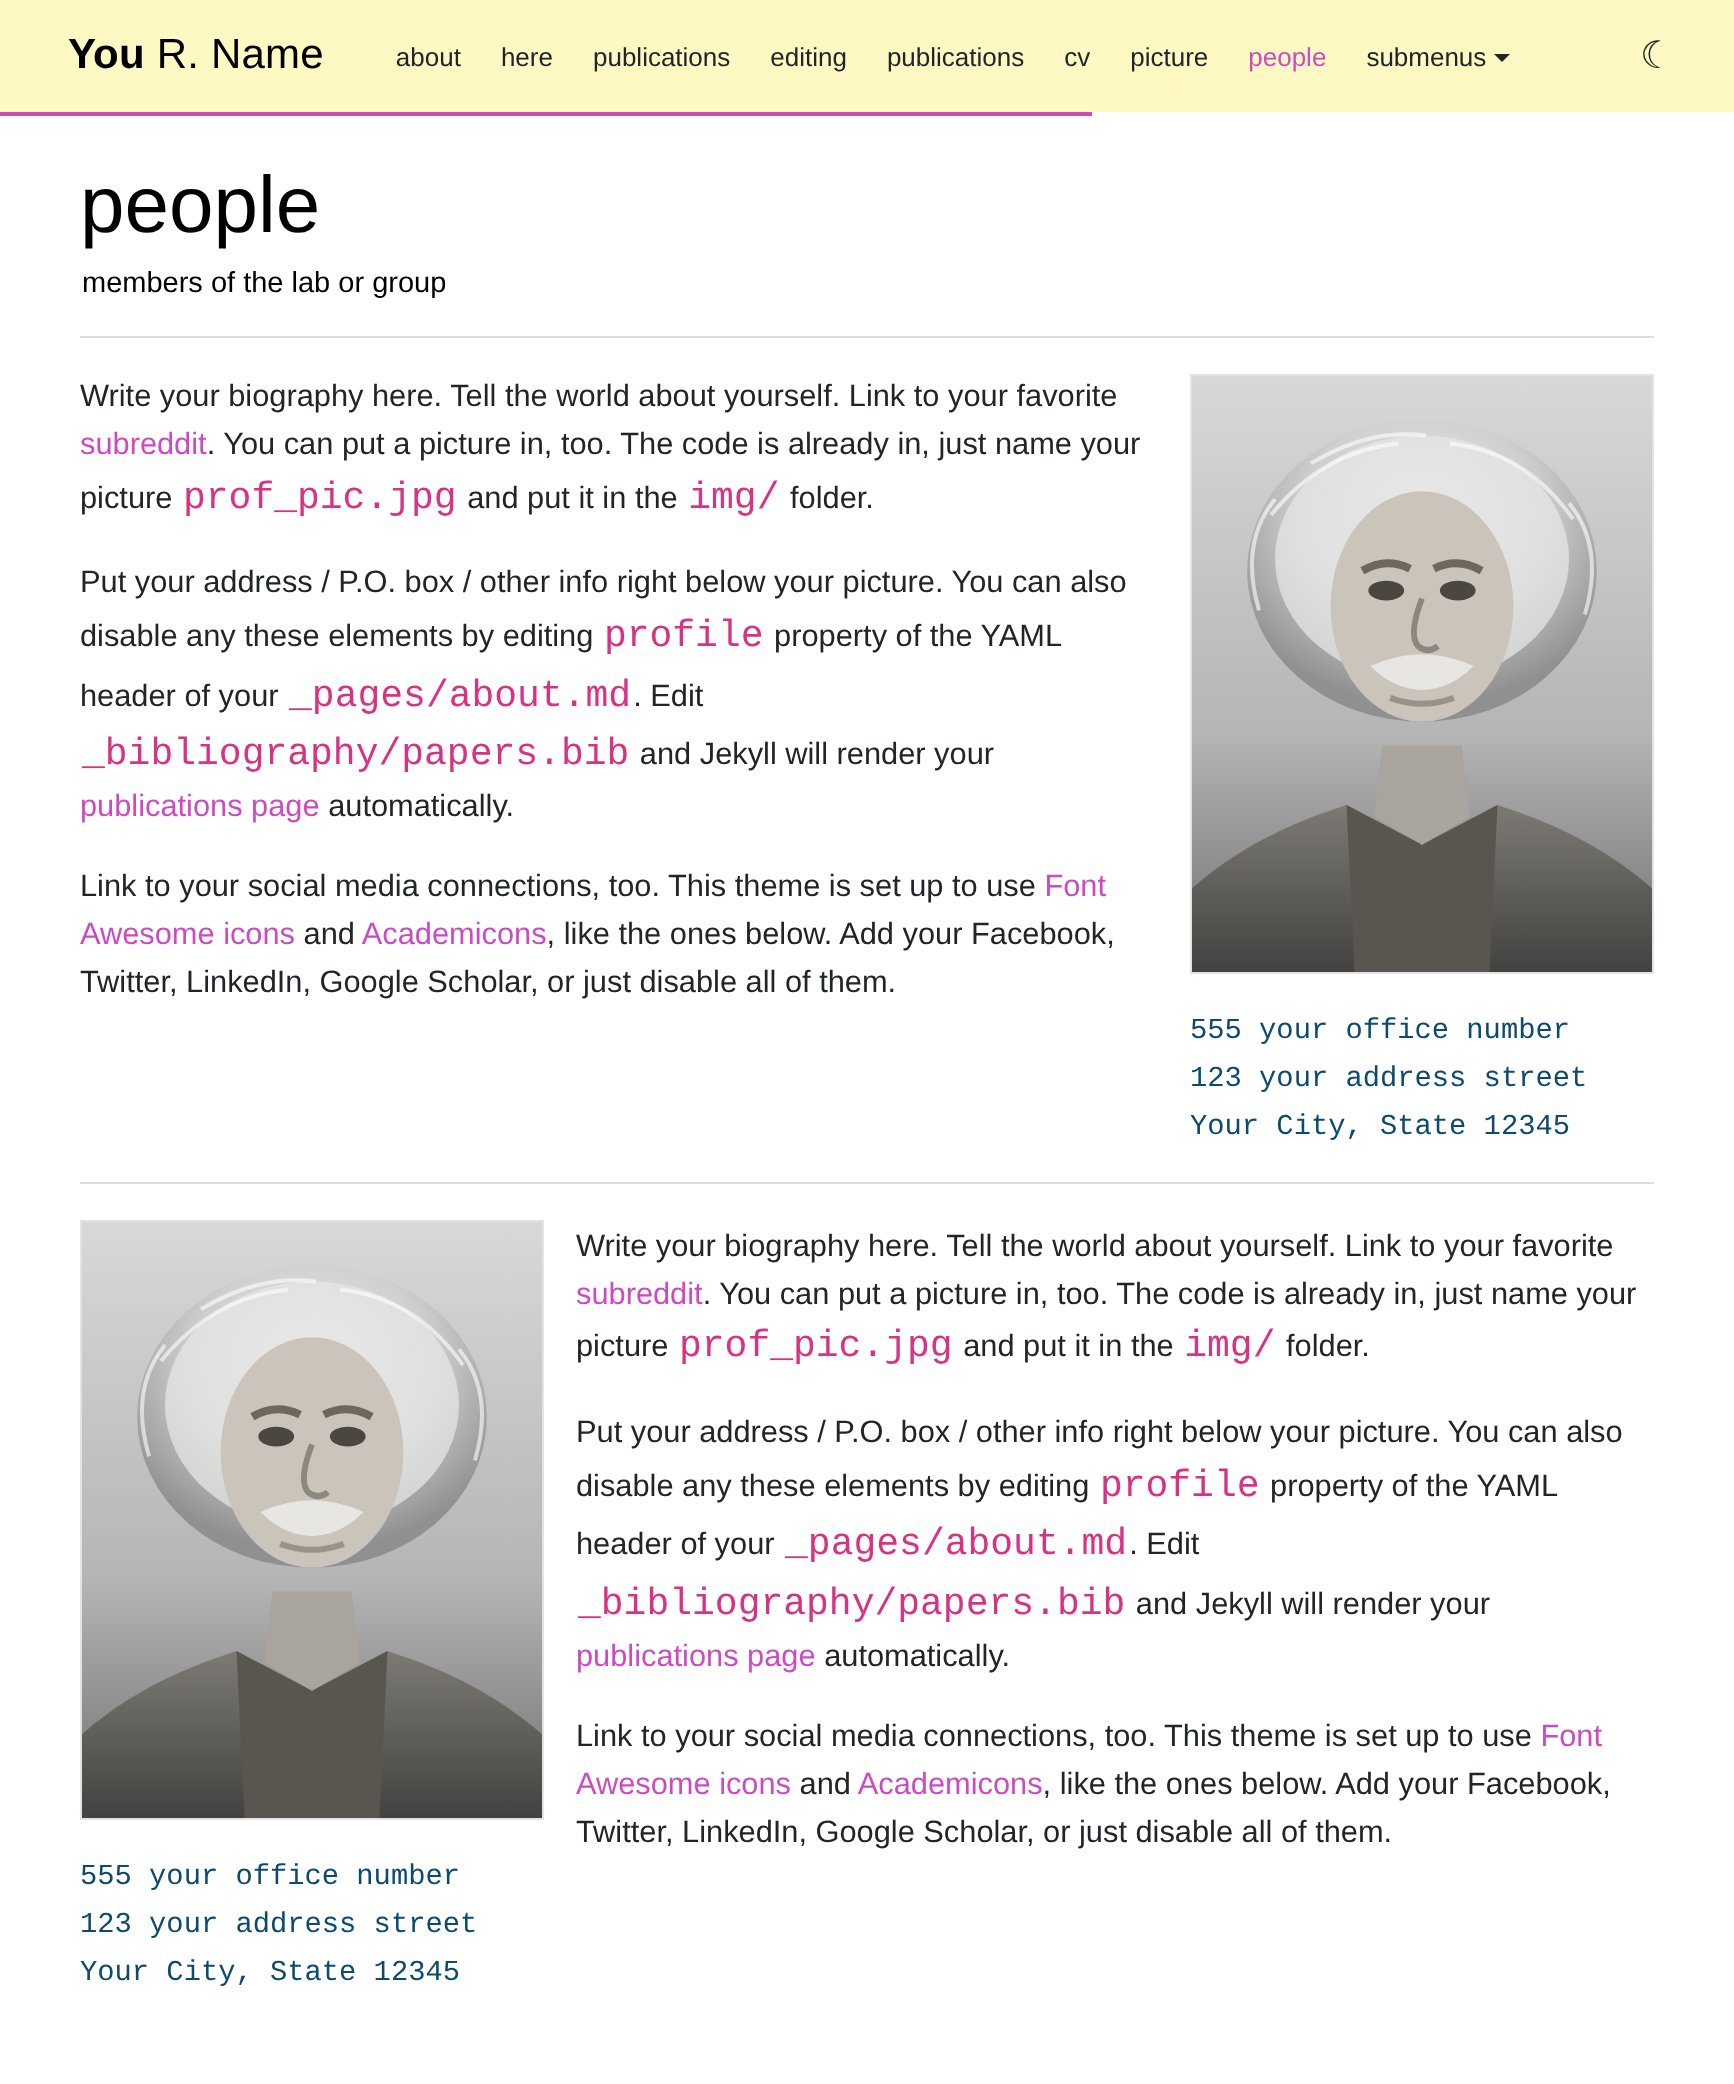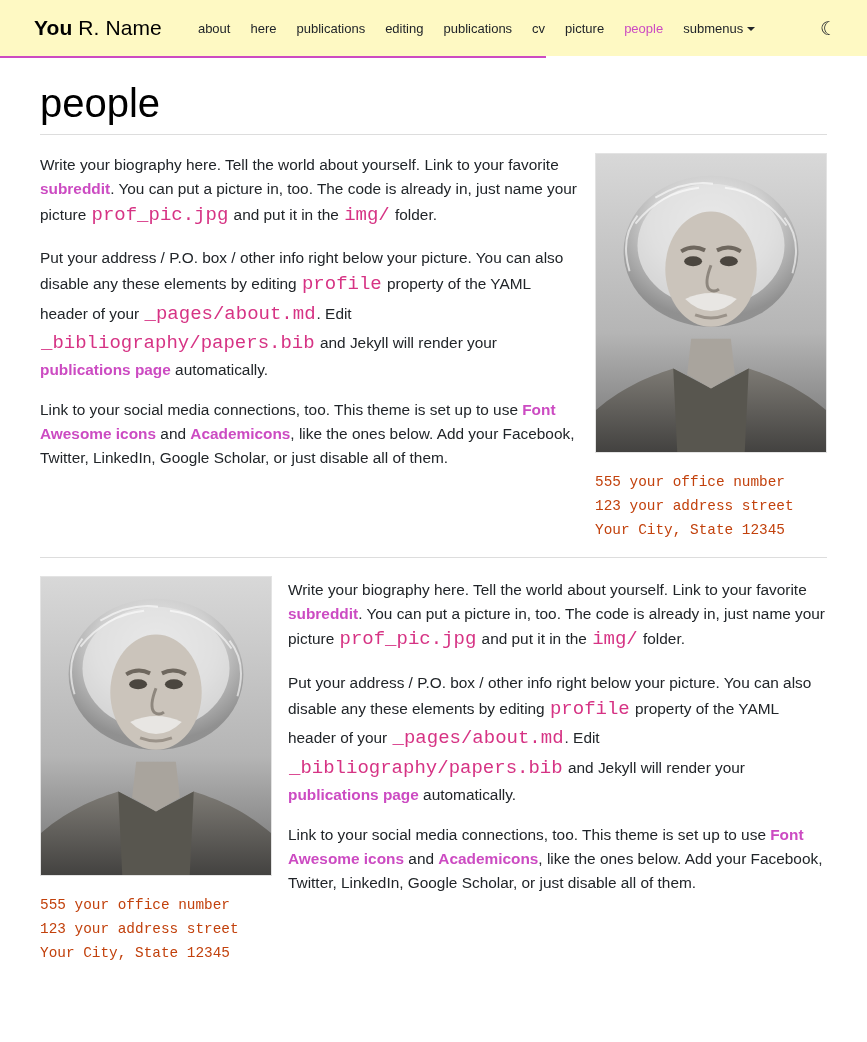--- a/index.html
+++ b/index.html
@@ -119,21 +119,20 @@
     font-size: 15.4px;
     line-height: 1.55;
     margin: 0 0 16px 0;
     color: #212529;
   }
   .bio p:last-child { margin-bottom: 0; }
   a.link {
     color: #cc4bc2;
     text-decoration: none;
     cursor: pointer;
-    font-weight: bold;
   }
   code.code {
     font-family: "Liberation Mono", "DejaVu Sans Mono", monospace;
     font-size: 19px;
     color: #d63384;
     background: transparent;
     padding: 0 1px;
   }
 
   .photo-col {
@@ -147,21 +146,21 @@
     overflow: hidden;
     background: #c9c9c9;
     display: block;
   }
   .photo svg { display: block; width: 100%; height: 100%; }
 
   .address {
     font-family: "Liberation Mono", "DejaVu Sans Mono", monospace;
     font-size: 14.4px;
     line-height: 1.66;
-    color: #c2410c;
+    color: #0c4a6e;
     margin-top: 18px;
     white-space: pre;
   }
 
   .block-two {
     display: flex;
     padding: 18px 40px 24px 40px;
     gap: 16px;
   }
   .block-two .photo-col { width: 232px; }
@@ -190,20 +189,21 @@
     <span class="moon">☾</span>
   </div>
 </div>
 <div class="underline-row">
   <div class="navbar-underline"></div>
   <div class="navbar-underline-rest" style="flex:1"></div>
 </div>
 
 <div class="page-head">
   <h1 class="page-title">people</h1>
+  <div class="page-subtitle">members of the lab or group</div>
 </div>
 <hr class="hr">
 
 <div class="person">
   <div class="bio">
     <p><span>Write your biography here. Tell the world about yourself. Link to your favorite </span><a class="link">subreddit</a><span>. You can put a picture in, too. The code is already in, just name your picture </span><code class="code">prof_pic.jpg</code><span> and put it in the </span><code class="code">img/</code><span> folder.</span></p>
 
     <p><span>Put your address / P.O. box / other info right below your picture. You can also disable any these elements by editing </span><code class="code">profile</code><span> property of the YAML header of your </span><code class="code">_pages/about.md</code><span>. Edit </span><code class="code">_bibliography/papers.bib</code><span> and Jekyll will render your </span><a class="link">publications page</a><span> automatically.</span></p>
 
     <p><span>Link to your social media connections, too. This theme is set up to use </span><a class="link">Font Awesome icons</a><span> and </span><a class="link">Academicons</a><span>, like the ones below. Add your Facebook, Twitter, LinkedIn, Google Scholar, or just disable all of them.</span></p>

